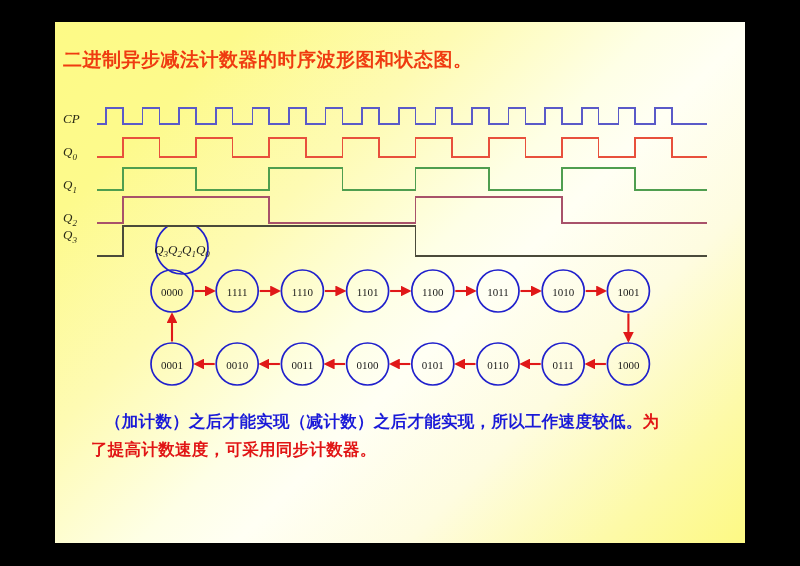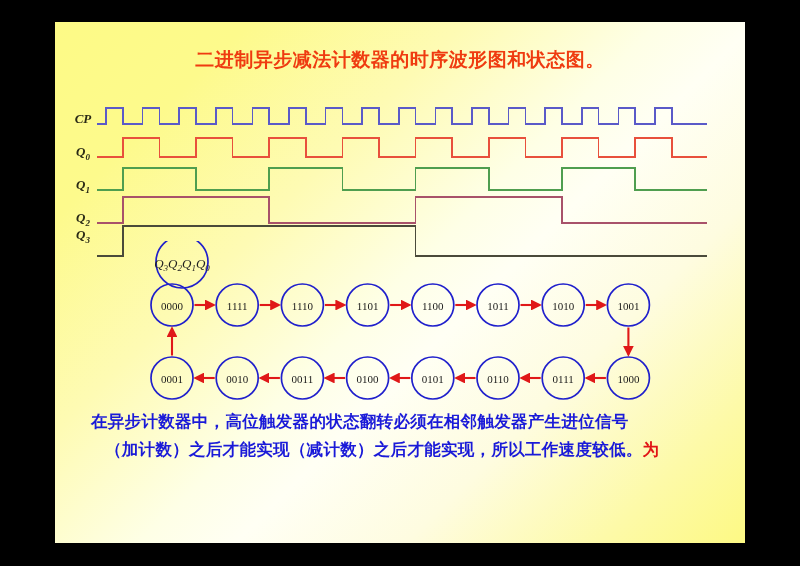--- a/index.html
+++ b/index.html
@@ -35,66 +35,66 @@
         #fffff4 58%,
         #fefce0 72%,
         #fdfaa8 88%,
         #fdf984 100%);
     overflow: hidden;
   }
 
   
   .slide-title {
     position: absolute;
-    left: 0;
+    left: 8px;
     top: 25px;
     width: 690px;
-    text-align: center;
+    text-align: left;
     font-family: "Liberation Serif", "DejaVu Serif", serif;
     font-size: 19px;
     font-weight: bold;
     color: #ef3b10;
     letter-spacing: 0.5px;
     white-space: nowrap;
   }
 
   
   #waveforms {
     position: absolute;
     left: 0px;
     top: 62px;
     width: 690px;
     height: 165px;
   }
   .wf-label {
     position: absolute;
     font-family: "Liberation Serif", "DejaVu Serif", serif;
     font-style: italic;
-    font-weight: bold;
+    font-weight: normal;
     font-size: 13px;
     color: #2a2a16;
     white-space: nowrap;
-    text-align: center;
+    text-align: left;
     width: 40px;
   }
   .wf-label sub {
     font-size: 9px;
     font-style: italic;
   }
   .wf-svg {
     position: absolute;
     left: 0;
     top: 0;
   }
 
   
   #statediagram {
     position: absolute;
     left: 0;
-    top: 219px;
+    top: 205px;
     width: 690px;
     height: 180px;
   }
   .sd-svg { position:absolute; left:0; top:0; }
   .node-text {
     font-family: "Liberation Serif", "DejaVu Serif", serif;
     font-size: 11px;
     fill: #1a1a1a;
     text-anchor: middle;
     dominant-baseline: central;
@@ -202,18 +202,18 @@
           <text x="508.20000000000005" y="138" class="node-text">0111</text>
           <line x1="550.9000000000001" y1="137" x2="531.7" y2="137" stroke="#e01818" stroke-width="2.1" marker-end="url(#ah)"></line>
           <circle cx="573.4000000000001" cy="137" r="21" fill="none" stroke="#2020cc" stroke-width="1.7"></circle>
           <text x="573.4000000000001" y="138" class="node-text">1000</text>
           <line x1="573.4000000000001" y1="86.5" x2="573.4000000000001" y2="113.5" stroke="#e01818" stroke-width="2.1" marker-end="url(#ah)"></line>
           <line x1="117" y1="114.5" x2="117" y2="87.5" stroke="#e01818" stroke-width="2.1" marker-end="url(#ah)"></line>
         </svg>
     </div>
 
     <div id="bodytext">
-      <div><span>在异步计数器中，高位触发器的状态翻转必须在相邻触发器产生进位信号</span></div>
       <div class="ln2"><span>（加计数）之后才能实现（减计数）之后才能实现，所以工作速度较低。</span><span class="red">为</span></div>
+      <div><span class="red">了提高计数速度，可采用同步计数器。</span></div>
     </div>
 
   </div>
 </div>
 
 </body></html>

